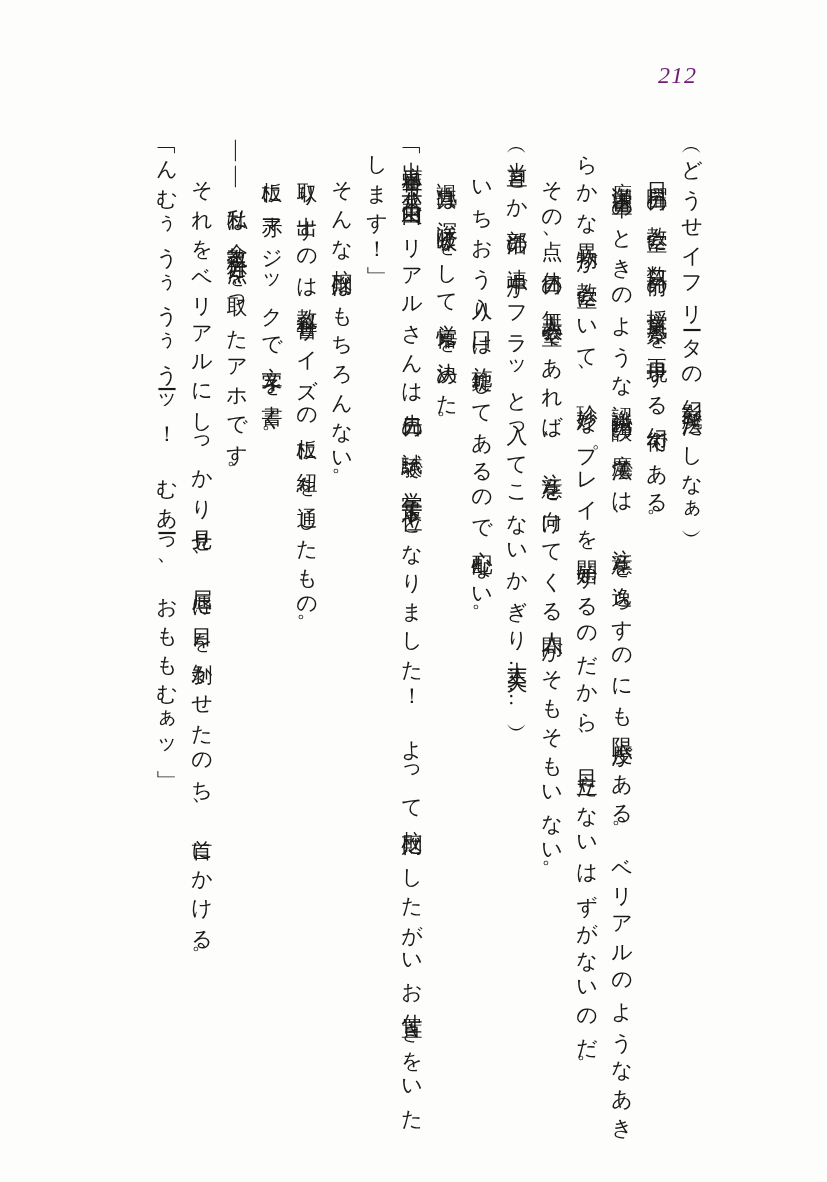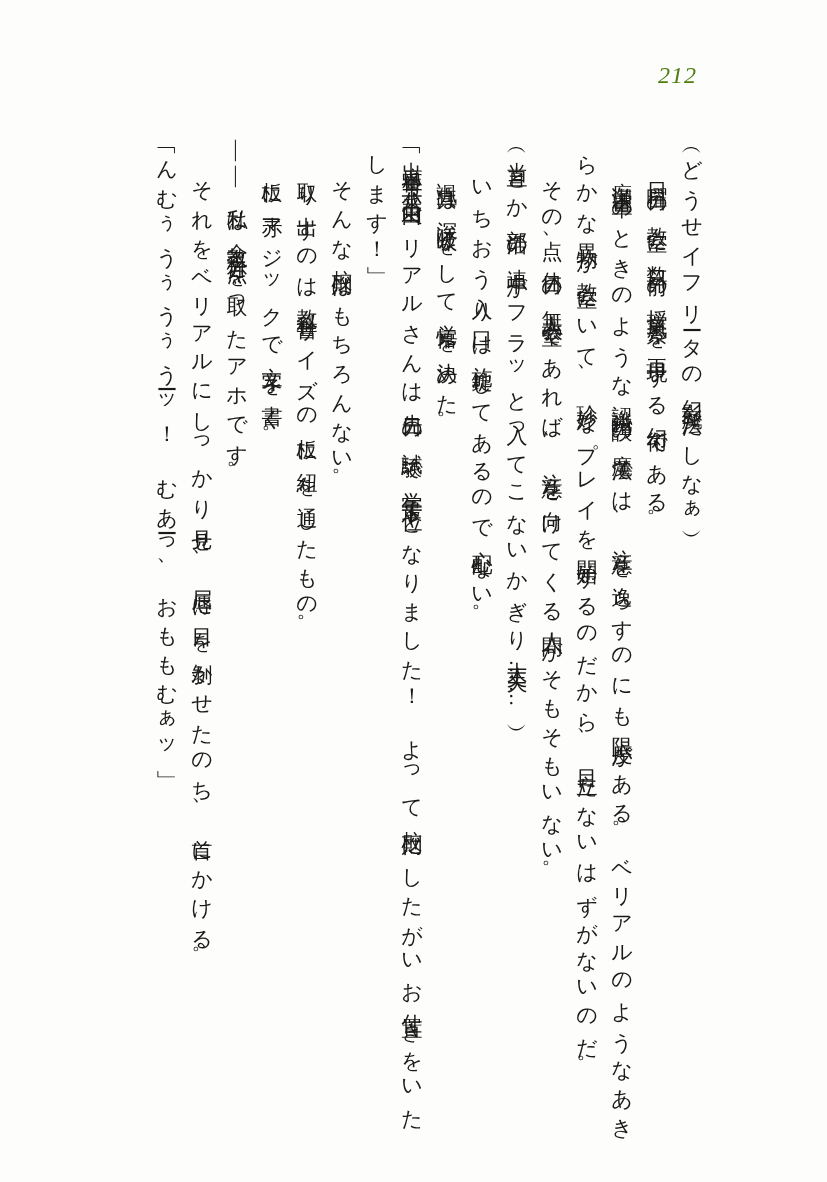--- a/index.html
+++ b/index.html
@@ -18,21 +18,21 @@
     position: absolute;
     inset: 0;
     background: #fdfdfb;
   }
   .page-number {
     position: absolute;
     top: 62px;
     right: 130px;
     font-size: 24px;
     font-style: italic;
-    color: #4d7c0f;
+    color: #701a75;
     letter-spacing: 1px;
   }
   .text-block {
     position: absolute;
     top: 140px;
     right: 118px;
     height: 1000px;
     writing-mode: vertical-rl;
     text-orientation: mixed;
     line-break: normal;

